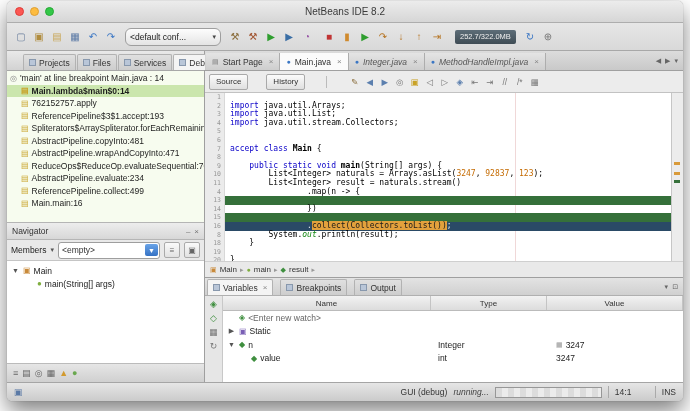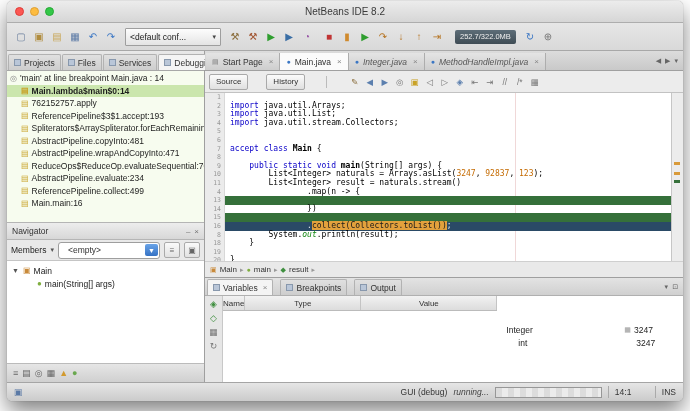--- a/index.html
+++ b/index.html
@@ -13,52 +13,52 @@
   .tl{width:9px;height:9px;border-radius:50%;}
   .tl.red{background:#fc5753;border:1px solid #df3e39;box-sizing:border-box;}
   .tl.yellow{background:#fdbc40;border:1px solid #de9f34;box-sizing:border-box;}
   .tl.green{background:#33c748;border:1px solid #27aa35;box-sizing:border-box;}
   .wtitle{position:absolute;left:0;right:0;text-align:center;font-size:10px;color:#3a3a3a;}
   
   .toolbar{height:27px;flex:none;background:linear-gradient(#e6e6e6,#d9d9d9);border-bottom:1px solid #a8a8a8;
     display:flex;align-items:center;padding:0 6px;gap:2px;}
   .tbgroup{display:flex;align-items:center;gap:2px;margin-right:4px;}
   .tbicon{width:16px;height:16px;display:inline-flex;align-items:center;justify-content:center;font-size:10px;color:#666;}
-  .config{height:16px;background:linear-gradient(#fdfdfd,#e4e4e4);border:1px solid #9e9e9e;border-radius:1px;
+  .config{height:16px;background:linear-gradient(#fdfdfd,#e4e4e4);border:1px solid #9e9e9e;border-radius:6px;
     font-size:8.5px;display:flex;align-items:center;padding:0 4px;color:#222;width:86px;justify-content:space-between;margin-right:4px;}
   .config .carat{font-size:7px;color:#444;}
   .memory{height:14px;background:linear-gradient(#5d6d78,#3f4c55);color:#f0f0f0;font-size:7.5px;border-radius:2px;
     display:flex;align-items:center;padding:0 5px;margin:0 4px;white-space:nowrap;}
   .search{height:15px;border:1px solid #a6a6a6;border-radius:9px;background:#fff;display:flex;align-items:center;
     padding:0 7px;font-size:8.5px;color:#8a8a8a;gap:4px;margin-left:auto;width:84px;white-space:nowrap;}
   .mag{width:6px;height:6px;border:1px solid #888;border-radius:50%;position:relative;flex:none;}
   .mag:after{content:"";position:absolute;width:4px;height:1px;background:#888;transform:rotate(45deg);right:-3px;bottom:-1px;}
   
   .content{flex:1;display:flex;min-height:0;background:#d2d2d2;}
   .leftcol{width:197px;flex:none;display:flex;flex-direction:column;border-right:1px solid #9f9f9f;background:#e4e4e4;min-height:0;}
   .paneltabs{height:19px;flex:none;background:linear-gradient(#e9e9e9,#d2d2d2);display:flex;align-items:flex-end;
-    border-bottom:1px solid #a8a8a8;padding-left:1px;gap:1px;}
+    border-bottom:1px solid #a8a8a8;padding-left:16px;gap:1px;}
   .ptab{height:15px;display:flex;align-items:center;font-size:8.5px;padding:0 5px;color:#333;
     border:1px solid #b2b2b2;border-bottom:none;background:linear-gradient(#e0e0e0,#cdcdcd);border-radius:2px 2px 0 0;gap:3px;white-space:nowrap;}
   .ptab.active{background:#f4f4f4;}
   .ptabicon{width:7px;height:7px;background:#b9c6d8;border:1px solid #8898ad;box-sizing:border-box;}
   .tclose{color:#888;font-size:8px;margin-left:2px;}
   .callstack{height:150px;flex:none;background:#f7fcef;border-bottom:1px solid #b5b5b5;overflow:hidden;padding-top:1px;}
   .csrow{height:12.5px;display:flex;align-items:center;font-size:8.5px;padding-left:3px;gap:3px;white-space:nowrap;overflow:hidden;color:#1d1d1d;}
   .csrow.frame{padding-left:14px;}
   .csrow.current{background:#cbe6ad;font-weight:bold;}
   .ficon{font-size:8px;color:#c9a227;flex:none;}
   .ficon.thread-icon{color:#8a8a8a;}
   .navheader{height:16px;flex:none;background:linear-gradient(#ededed,#d7d7d7);border-bottom:1px solid #b5b5b5;
     display:flex;align-items:center;font-size:8.5px;padding:0 5px;color:#333;}
   .navheader .hbtns{margin-left:auto;display:flex;gap:4px;color:#777;font-size:8px;}
   .membersrow{height:20px;flex:none;background:#e9e9e9;display:flex;align-items:center;padding:0 4px;gap:4px;
     font-size:8.5px;border-bottom:1px solid #c5c5c5;color:#222;}
   .combo{flex:1;height:15px;background:#fff;border:1px solid #9e9e9e;border-radius:3px;display:flex;align-items:center;
-    justify-content:space-between;padding:0 1px 0 9px;font-size:8.5px;color:#333;}
+    justify-content:space-between;padding:0 1px 0 3px;font-size:8.5px;color:#333;}
   .arrowbox{width:13px;height:12px;background:linear-gradient(#6aa4e8,#3572c4);border-radius:2px;color:#fff;font-size:7px;
     display:flex;align-items:center;justify-content:center;}
   .mbtn{width:14px;height:14px;border:1px solid #aaa;border-radius:2px;background:linear-gradient(#fafafa,#e2e2e2);
     display:flex;align-items:center;justify-content:center;font-size:8px;color:#666;}
   .navtree{flex:1;background:#fff;font-size:8.5px;color:#222;padding-top:3px;min-height:0;}
   .ntrow{height:13px;display:flex;align-items:center;gap:3px;white-space:nowrap;}
   .expander{width:9px;text-align:center;color:#555;font-size:7px;flex:none;}
   .nticon{font-size:8px;flex:none;}
   .leftminibar{height:18px;flex:none;background:linear-gradient(#e6e6e6,#d0d0d0);border-top:1px solid #bbb;
     display:flex;align-items:center;gap:4px;padding:0 6px;}
@@ -100,21 +100,21 @@
   .bcicon{font-size:7px;}
   .bcsep{color:#999;font-size:7px;}
   
   .varspanel{height:104px;flex:none;border-top:1px solid #9f9f9f;display:flex;flex-direction:column;background:#eee;min-height:0;}
   .vtabs{height:17px;flex:none;background:linear-gradient(#e3e3e3,#d0d0d0);display:flex;align-items:flex-end;
     padding-left:2px;gap:7px;border-bottom:1px solid #b0b0b0;}
   .vbody{flex:1;display:flex;min-height:0;background:#fff;}
   .vstrip{width:17px;flex:none;background:#e6e6e6;border-right:1px solid #c8c8c8;display:flex;flex-direction:column;
     align-items:center;padding-top:3px;gap:4px;}
   .stripicon{font-size:9px;}
-  .vtable{flex:1;display:flex;min-width:0;}
+  .vtable{flex:1;display:flex;flex-direction:column;min-width:0;}
   .vhead{height:14px;flex:none;display:flex;background:linear-gradient(#f2f2f2,#dcdcdc);border-bottom:1px solid #bbb;
     font-size:8px;color:#333;}
   .vh{border-right:1px solid #c4c4c4;display:flex;align-items:center;justify-content:center;}
   .vh.c-name{flex:1;} .vh.c-type{width:115px;flex:none;} .vh.c-value{width:135px;flex:none;}
   .vrows{flex:1;background:#fff;overflow:hidden;}
   .vrow{height:13.5px;display:flex;align-items:center;font-size:8.5px;color:#222;}
   .vc{display:flex;align-items:center;gap:3px;overflow:hidden;white-space:nowrap;}
   .vc.c-name{flex:1;} .vc.c-type{width:115px;flex:none;padding-left:5px;box-sizing:border-box;}
   .vc.c-value{width:135px;flex:none;padding-left:8px;box-sizing:border-box;}
   .vicon{font-size:8px;}

